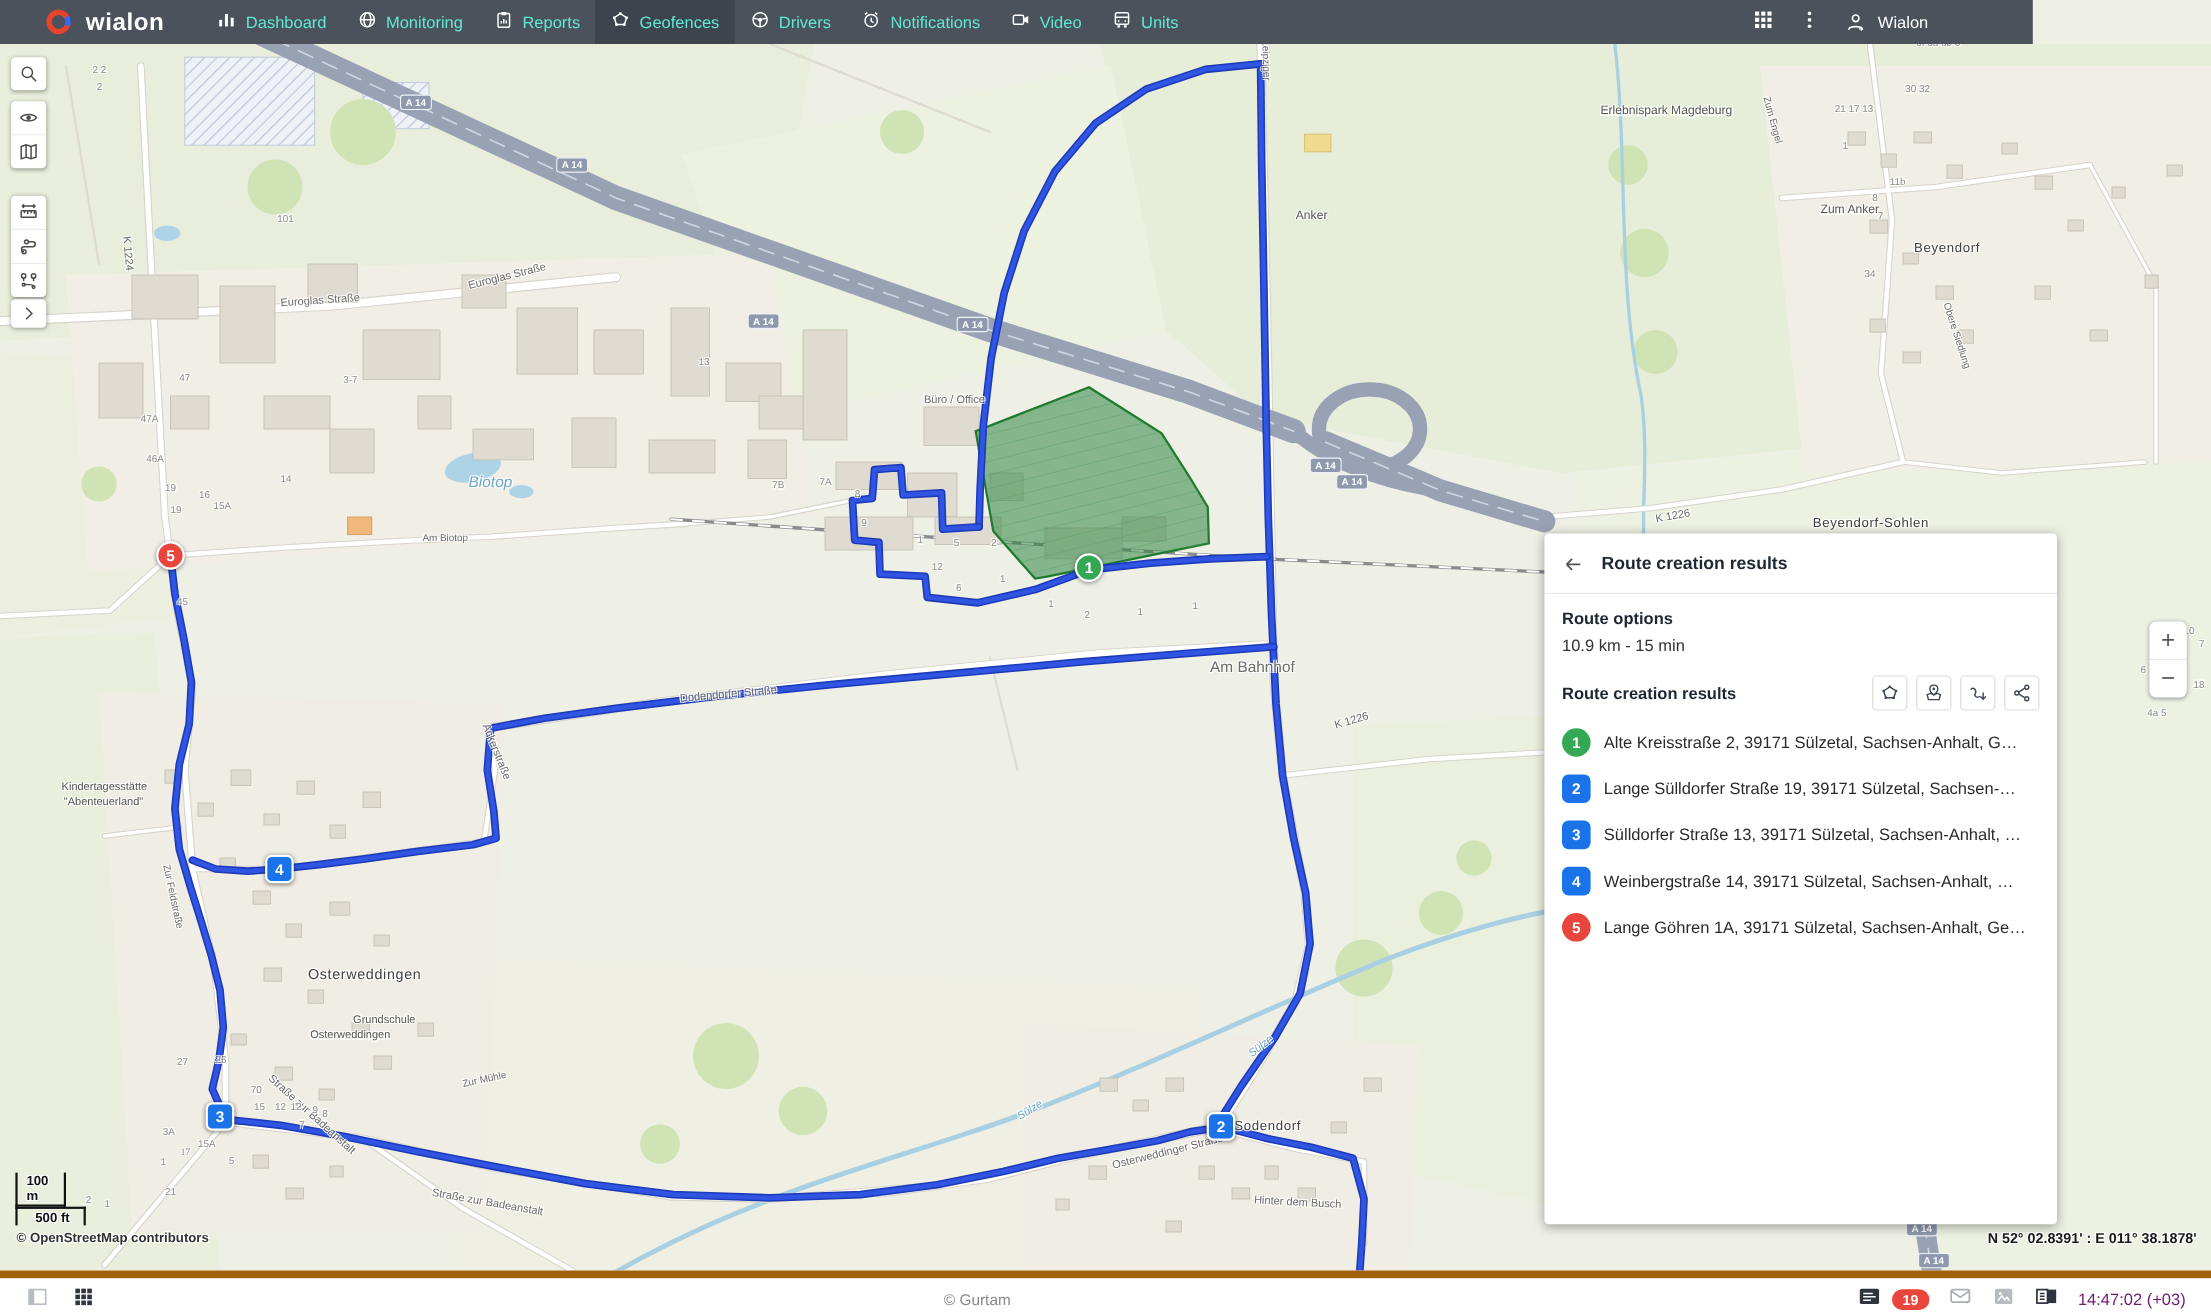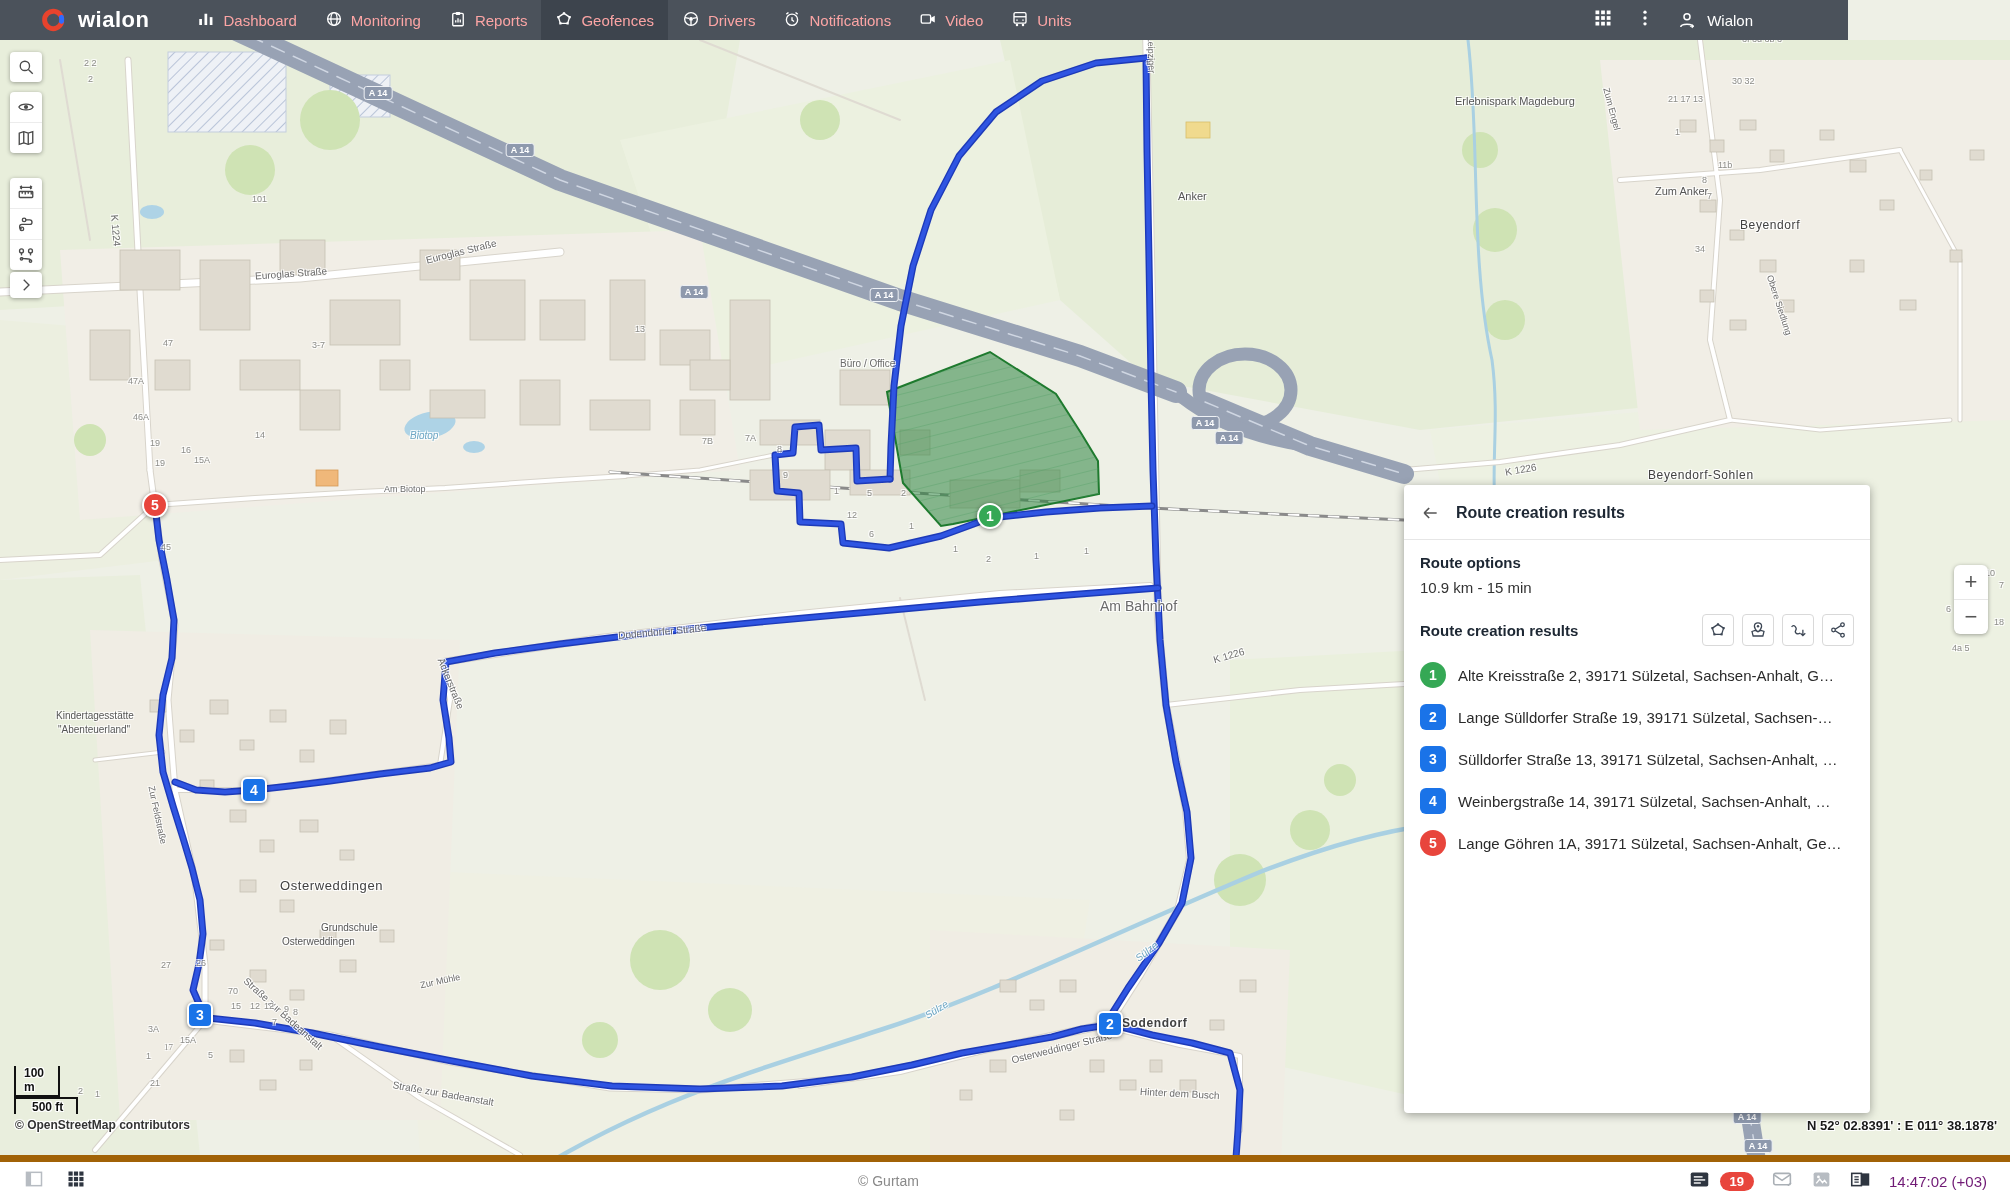--- a/index.html
+++ b/index.html
@@ -6,21 +6,21 @@
     font-family:"Liberation Sans",sans-serif;background:#eef0e6;}
   #stage{position:relative;width:2010px;height:1193px;overflow:hidden;}
   
   #navbar{position:absolute;left:0;top:0;width:1848px;height:40px;background:#4b525b;
     display:flex;align-items:center;z-index:30;color:#fff;}
   #logo{display:flex;align-items:center;margin-left:40px;cursor:pointer;}
   #logo svg{width:26px;height:26px;}
   #logo .word{font-size:22px;font-weight:700;color:#fff;letter-spacing:.5px;margin-left:12px;
     text-transform:lowercase;}
   #navitems{display:flex;height:40px;margin-left:34px;}
-  .navitem{display:flex;align-items:center;gap:8px;padding:0 14px;font-size:15px;color:#fca5a5;
+  .navitem{display:flex;align-items:center;gap:8px;padding:0 14px;font-size:15px;color:#5eead4;
     cursor:pointer;height:40px;}
   .navitem.active{background:#3d444d;}
   .navitem svg{width:18px;height:18px;stroke:#fff;fill:none;stroke-width:1.8;}
   #nav-right{position:absolute;right:95px;top:0;height:40px;display:flex;align-items:center;gap:22px;}
   #nav-right svg{width:20px;height:20px;stroke:#fff;fill:none;stroke-width:1.8;cursor:pointer;}
   #nav-user{display:flex;align-items:center;gap:10px;font-size:15px;cursor:pointer;}
   
   #mapsvg{position:absolute;left:0;top:0;z-index:1;}
   #overlay{position:absolute;left:0;top:0;width:2010px;height:1193px;z-index:3;pointer-events:none;}
   .mlabel{position:absolute;white-space:nowrap;color:#6e6e6e;
@@ -313,40 +313,40 @@
       <div class="mlabel ml-pl" style="left: 1455px; top: 95px; font-size: 11px;">Erlebnispark Magdeburg</div>
       <div class="mlabel ml-pl" style="left: 1178px; top: 190px; font-size: 11px;">Anker</div>
       <div class="mlabel ml-pl" style="left: 1655px; top: 185px; font-size: 11px;">Zum Anker</div>
       <div class="mlabel ml-reg" style="left: 1740px; top: 218px; font-size: 12px;">Beyendorf</div>
       <div class="mlabel ml-reg" style="left: 1648px; top: 468px; font-size: 12px;">Beyendorf-Sohlen</div>
       <div class="mlabel ml-st" style="left: 1748px; top: 300px; font-size: 9px; transform: rotate(72deg);">Obere Siedlung</div>
       <div class="mlabel ml-st" style="left: 1590px; top: 104px; font-size: 9px; transform: rotate(75deg);">Zum Engel</div>
       <div class="mlabel ml-st" style="left: 1133px; top: 50px; font-size: 9px; transform: rotate(88deg);">Leipziger</div>
       <div class="mlabel ml-st" style="left: 255px; top: 268px; font-size: 10px; transform: rotate(-4deg);">Euroglas Straße</div>
       <div class="mlabel ml-st" style="left: 425px; top: 246px; font-size: 10px; transform: rotate(-14deg);">Euroglas Straße</div>
-      <div class="mlabel ml-wa" style="left: 410px; top: 430px; font-size: 10px;">Biotop</div>
+      <div class="mlabel ml-wa" style="left: 426px; top: 430px; font-size: 14px;">Biotop</div>
       <div class="mlabel ml-st" style="left: 384px; top: 484px; font-size: 9px;">Am Biotop</div>
       <div class="mlabel ml-st" style="left: 840px; top: 358px; font-size: 10px;">Büro / Office</div>
       <div class="mlabel ml-st" style="left: 1100px; top: 598px; font-size: 14px;">Am Bahnhof</div>
       <div class="mlabel ml-st" style="left: 1505px; top: 464px; font-size: 10px; transform: rotate(-10deg);">K 1226</div>
       <div class="mlabel ml-st" style="left: 1213px; top: 650px; font-size: 10px; transform: rotate(-16deg);">K 1226</div>
       <div class="mlabel ml-st" style="left: 100px; top: 225px; font-size: 10px; transform: rotate(85deg);">K 1224</div>
       <div class="mlabel ml-st" style="left: 618px; top: 626px; font-size: 10px; transform: rotate(-5deg);">Dodendorfer Straße</div>
       <div class="mlabel ml-st" style="left: 424px; top: 678px; font-size: 10px; transform: rotate(68deg);">Ackerstraße</div>
       <div class="mlabel ml-pl" style="left: 56px; top: 710px; font-size: 10px;">Kindertagesstätte</div>
       <div class="mlabel ml-pl" style="left: 58px; top: 724px; font-size: 10px;">"Abenteuerland"</div>
       <div class="mlabel ml-reg" style="left: 280px; top: 878px; font-size: 13px;">Osterweddingen</div>
       <div class="mlabel ml-pl" style="left: 286px; top: 922px; font-size: 10px; padding-left: 35px;">Grundschule</div>
       <div class="mlabel ml-pl" style="left: 282px; top: 936px; font-size: 10px;">Osterweddingen</div>
       <div class="mlabel ml-st" style="left: 420px; top: 976px; font-size: 9px; transform: rotate(-12deg);">Zur Mühle</div>
       <div class="mlabel ml-st" style="left: 128px; top: 810px; font-size: 9px; transform: rotate(78deg);">Zur Feldstraße</div>
       <div class="mlabel ml-st" style="left: 232px; top: 1008px; font-size: 10px; transform: rotate(42deg);">Straße zur Badeanstalt</div>
       <div class="mlabel ml-st" style="left: 392px; top: 1088px; font-size: 10px; transform: rotate(10deg);">Straße zur Badeanstalt</div>
       <div class="mlabel ml-st" style="left: 1010px; top: 1042px; font-size: 10px; transform: rotate(-14deg);">Osterweddinger Straße</div>
-      <div class="mlabel ml-reg" style="left: 1122px; top: 1016px; font-size: 12px; font-weight: bold;">Sodendorf</div>
+      <div class="mlabel ml-reg" style="left: 1122px; top: 1016px; font-size: 12px;">Sodendorf</div>
       <div class="mlabel ml-st" style="left: 1140px; top: 1088px; font-size: 10px; transform: rotate(3deg);">Hinter dem Busch</div>
       <div class="mlabel ml-wa" style="left: 924px; top: 1004px; font-size: 10px; transform: rotate(-32deg);">Sülze</div>
       <div class="mlabel ml-wa" style="left: 1134px; top: 946px; font-size: 10px; transform: rotate(-38deg);">Sülze</div>
       <div class="mlabel ml-no" style="left: 163px; top: 338px; font-size: 9px;">47</div>
       <div class="mlabel ml-no" style="left: 128px; top: 376px; font-size: 9px;">47A</div>
       <div class="mlabel ml-no" style="left: 133px; top: 412px; font-size: 9px;">46A</div>
       <div class="mlabel ml-no" style="left: 150px; top: 438px; font-size: 9px;">19</div>
       <div class="mlabel ml-no" style="left: 181px; top: 445px; font-size: 9px;">16</div>
       <div class="mlabel ml-no" style="left: 194px; top: 455px; font-size: 9px;">15A</div>
       <div class="mlabel ml-no" style="left: 255px; top: 430px; font-size: 9px;">14</div>

